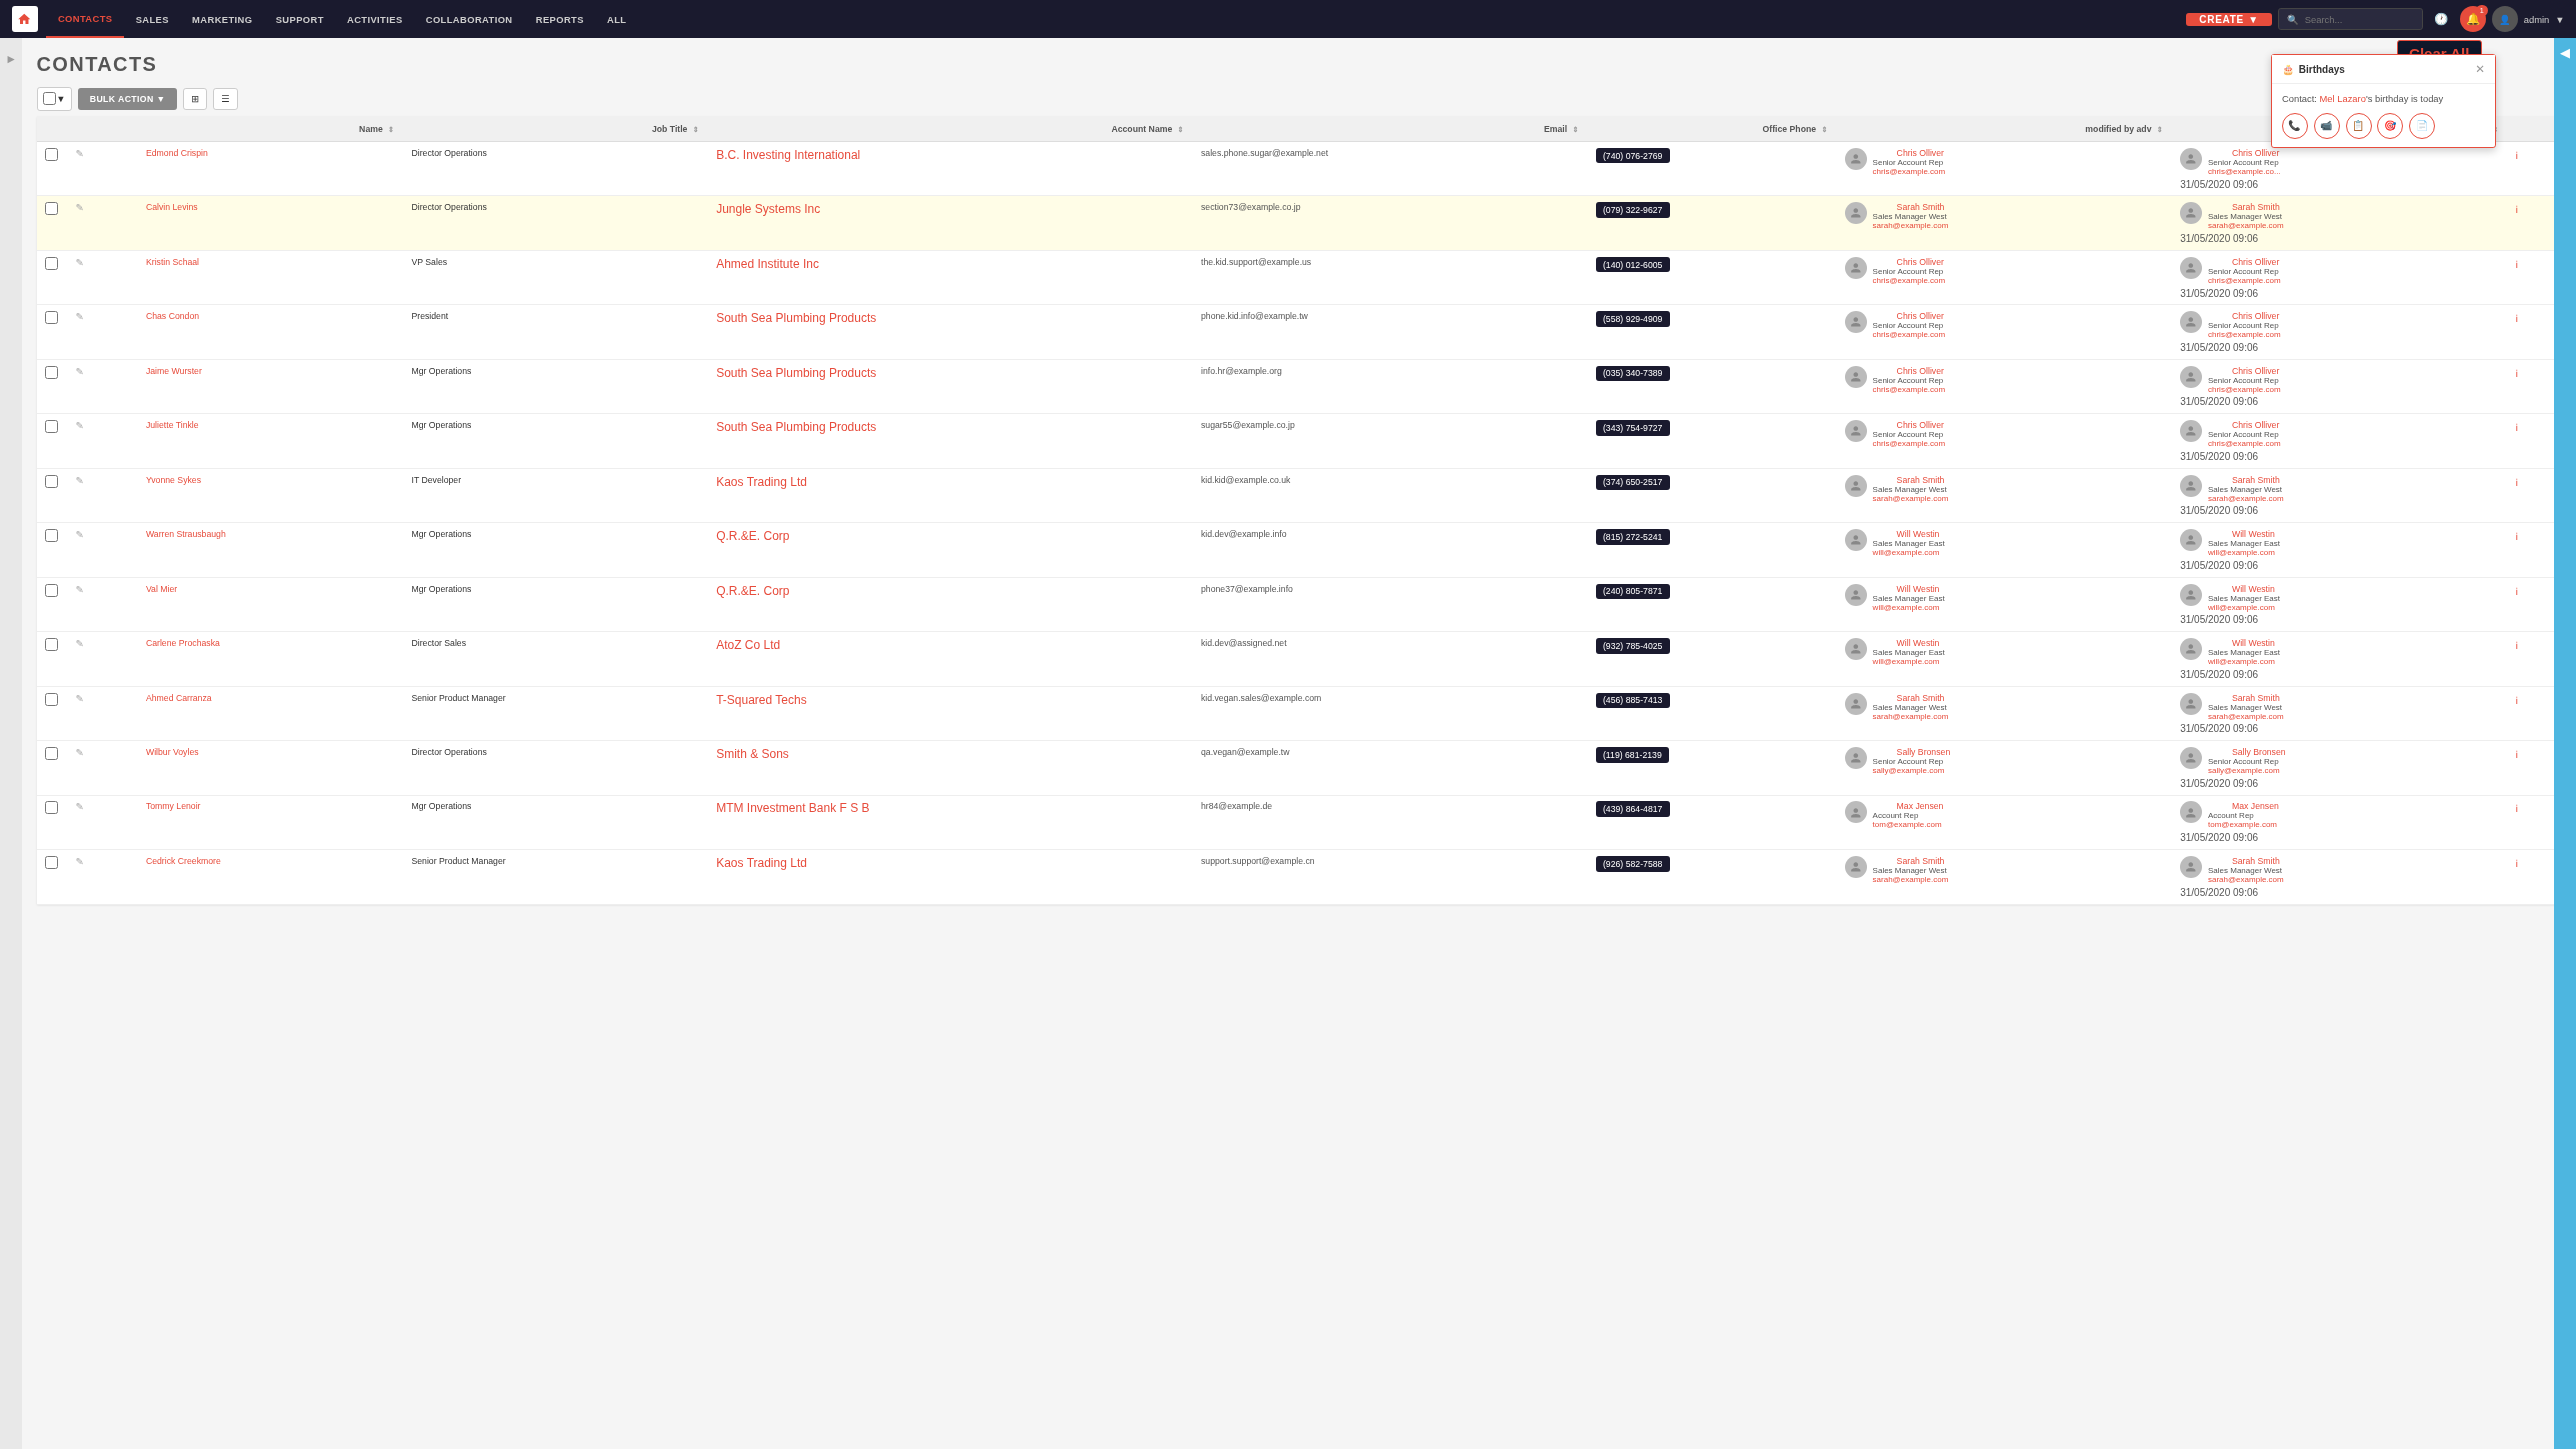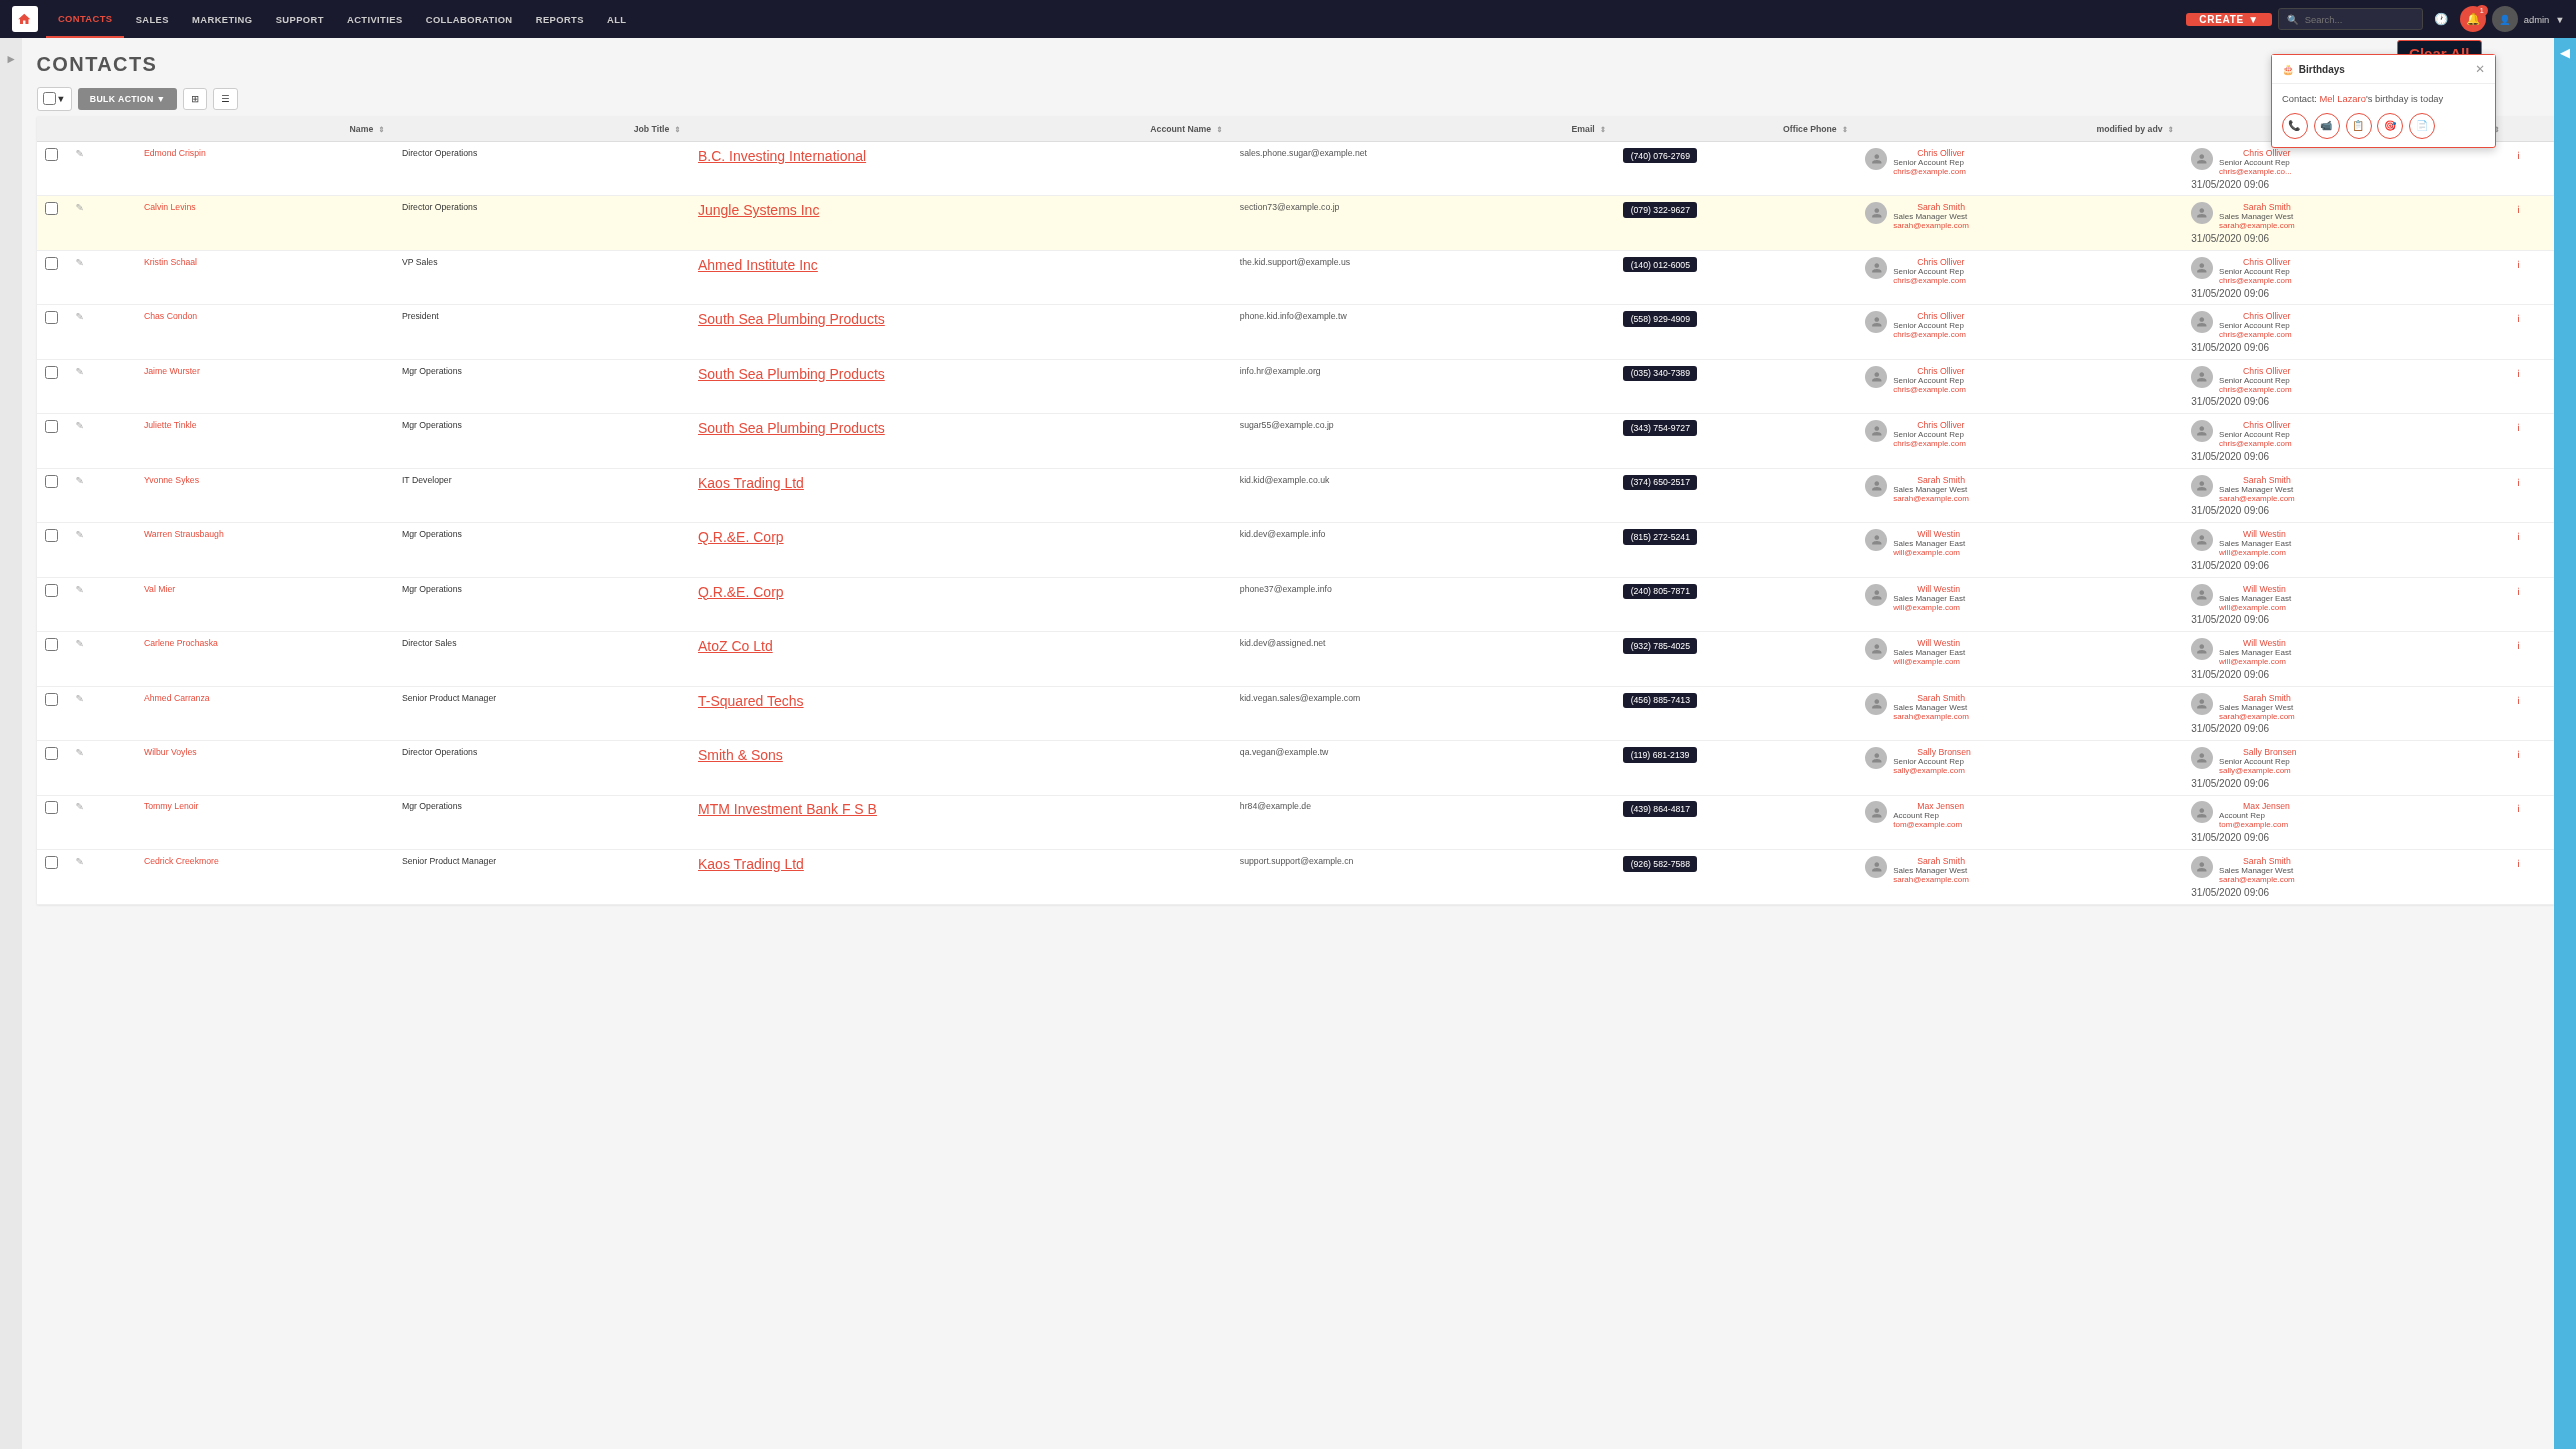--- a/index.html
+++ b/index.html
@@ -183,21 +183,21 @@
     }
     .contacts-table th .sort-icon { color: #999; font-size: 7.2px; margin-left: 2.9px; }
     .contacts-table td {
       padding: 5.8px 8.7px;
       border-bottom: 0.7px solid #eee;
       font-size: 8.7px;
       vertical-align: top;
     }
     .contacts-table tr.highlight { background: #fffde7; }
     .contact-name { color: #e74c3c; cursor: pointer; font-weight: 500; }
-    .account-link { color: #e74c3c; cursor: pointer; font-size: 14px; text-decoration: underline; }
+    .account-link { color: #e74c3c; cursor: pointer; font-size: 12px; }
     .email-link { color: #555; font-size: 8.7px; }
     .phone-badge {
       background: #1a1a2e;
       color: #fff;
       padding: 2.9px 7.2px;
       border-radius: 2.9px;
       font-size: 8.7px;
       white-space: nowrap;
       display: inline-block;
     }

